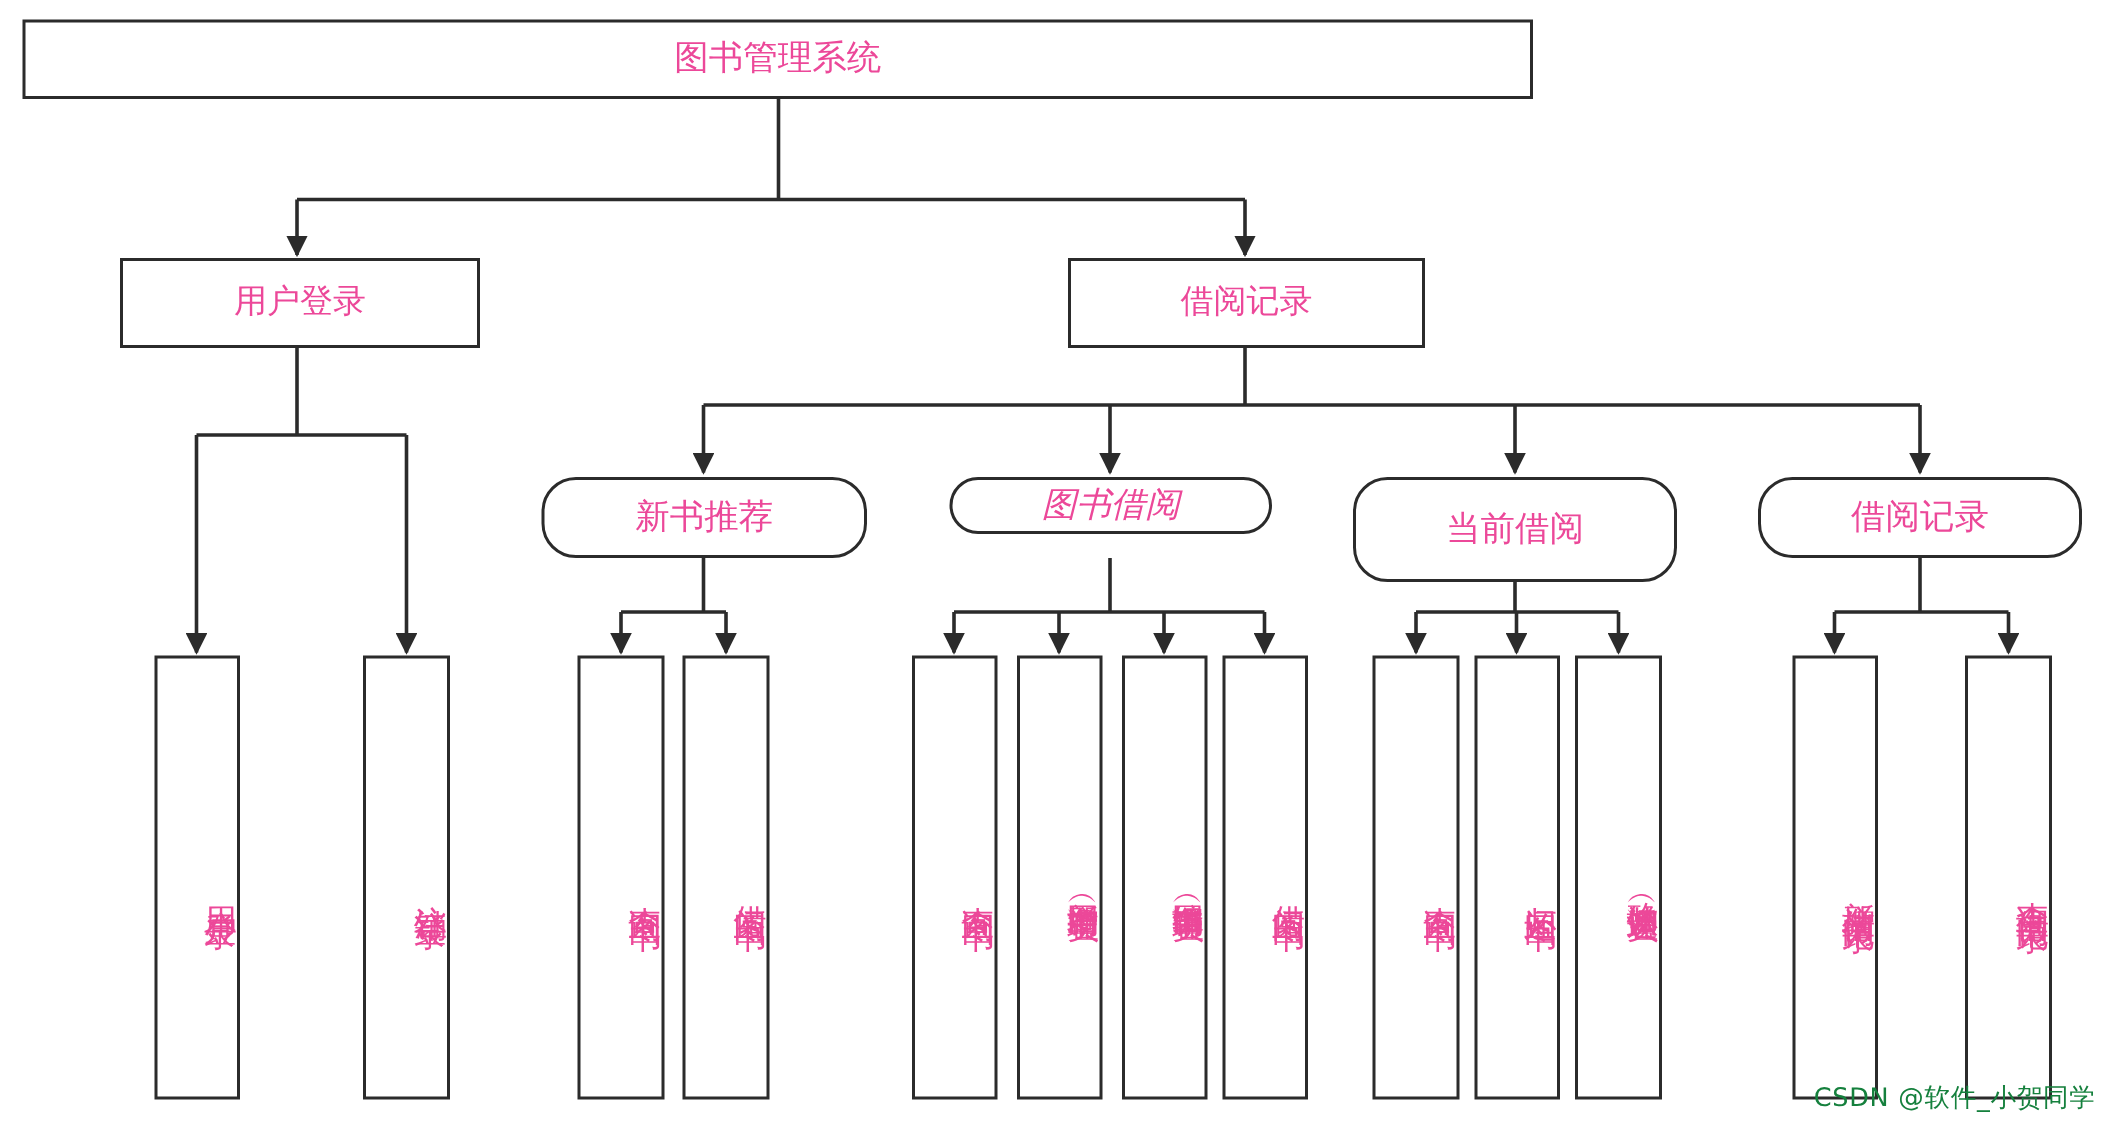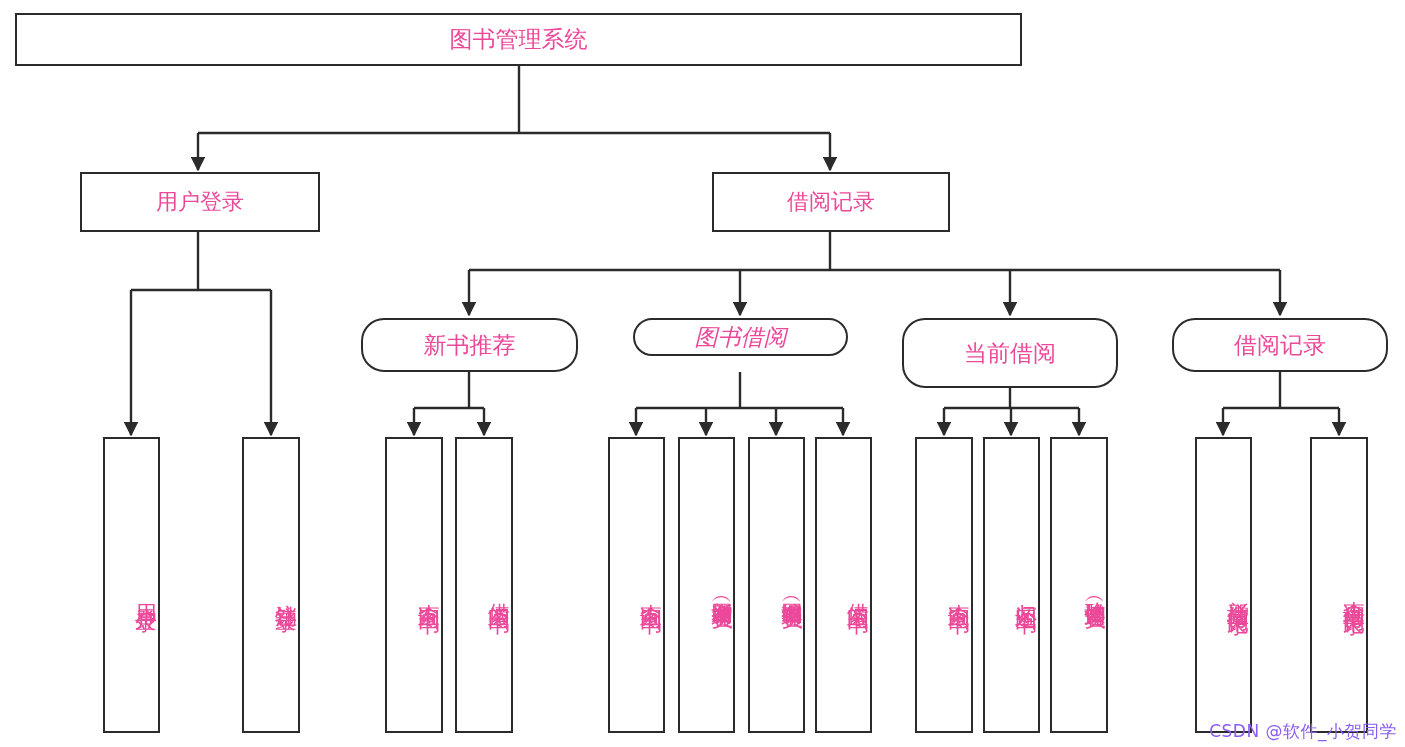--- a/index.html
+++ b/index.html
@@ -65,21 +65,21 @@
   .link {
     stroke: #2b2b2b;
     stroke-width: 2.4;
     fill: none;
   }
   .watermark {
     position: absolute;
     right: 8px;
     bottom: 4px;
     font-size: 17px;
-    color: #8b5cf6;
+    color: #15803d;
     white-space: nowrap;
     letter-spacing: 0.5px;
   }
 </style>
 </head>
 <body>
 
 <div id="canvas">
 
   <svg class="links" viewBox="0 0 1405 747">

